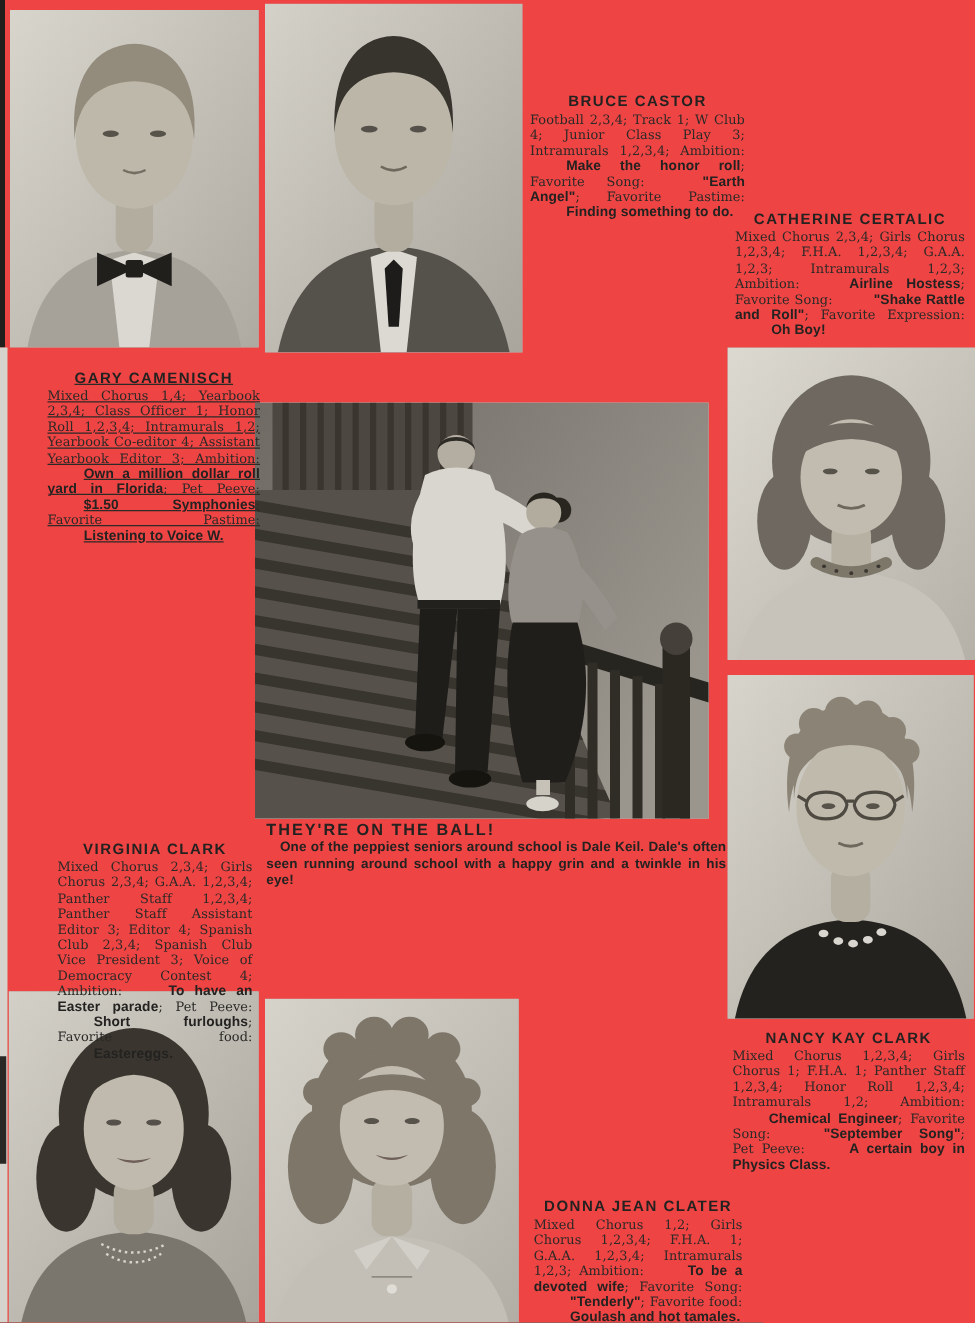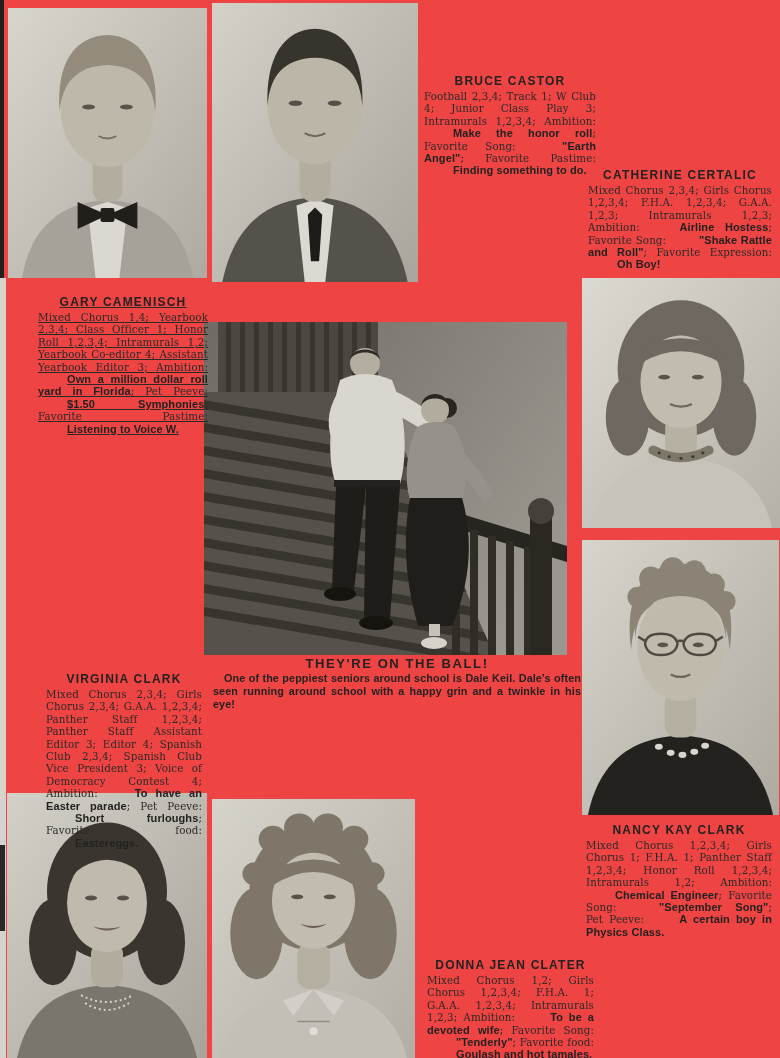--- a/index.html
+++ b/index.html
@@ -20,21 +20,21 @@
   .bio p{
     margin:0;font-size:10.3px;line-height:12.4px;
     text-align:justify;letter-spacing:0.1px;
   }
   .bseg{
     font-family:"Liberation Sans",sans-serif;font-weight:700;
     font-size:11px;color:#232220;margin-left:29px;
   }
   .feature{position:absolute;font-family:"Liberation Sans",sans-serif;color:#232220;}
   .feature h3{
-    margin:0 0 1px;text-align:center;font-weight:700;
+    margin:0 0 1px;text-align:left;font-weight:700;
     font-size:13px;letter-spacing:1.6px;
   }
   .feature p{
     margin:0;font-weight:700;font-size:10.8px;line-height:13.2px;
     text-align:justify;text-indent:11px;letter-spacing:0.1px;
   }
 </style>
 </head>
 <body>
 

